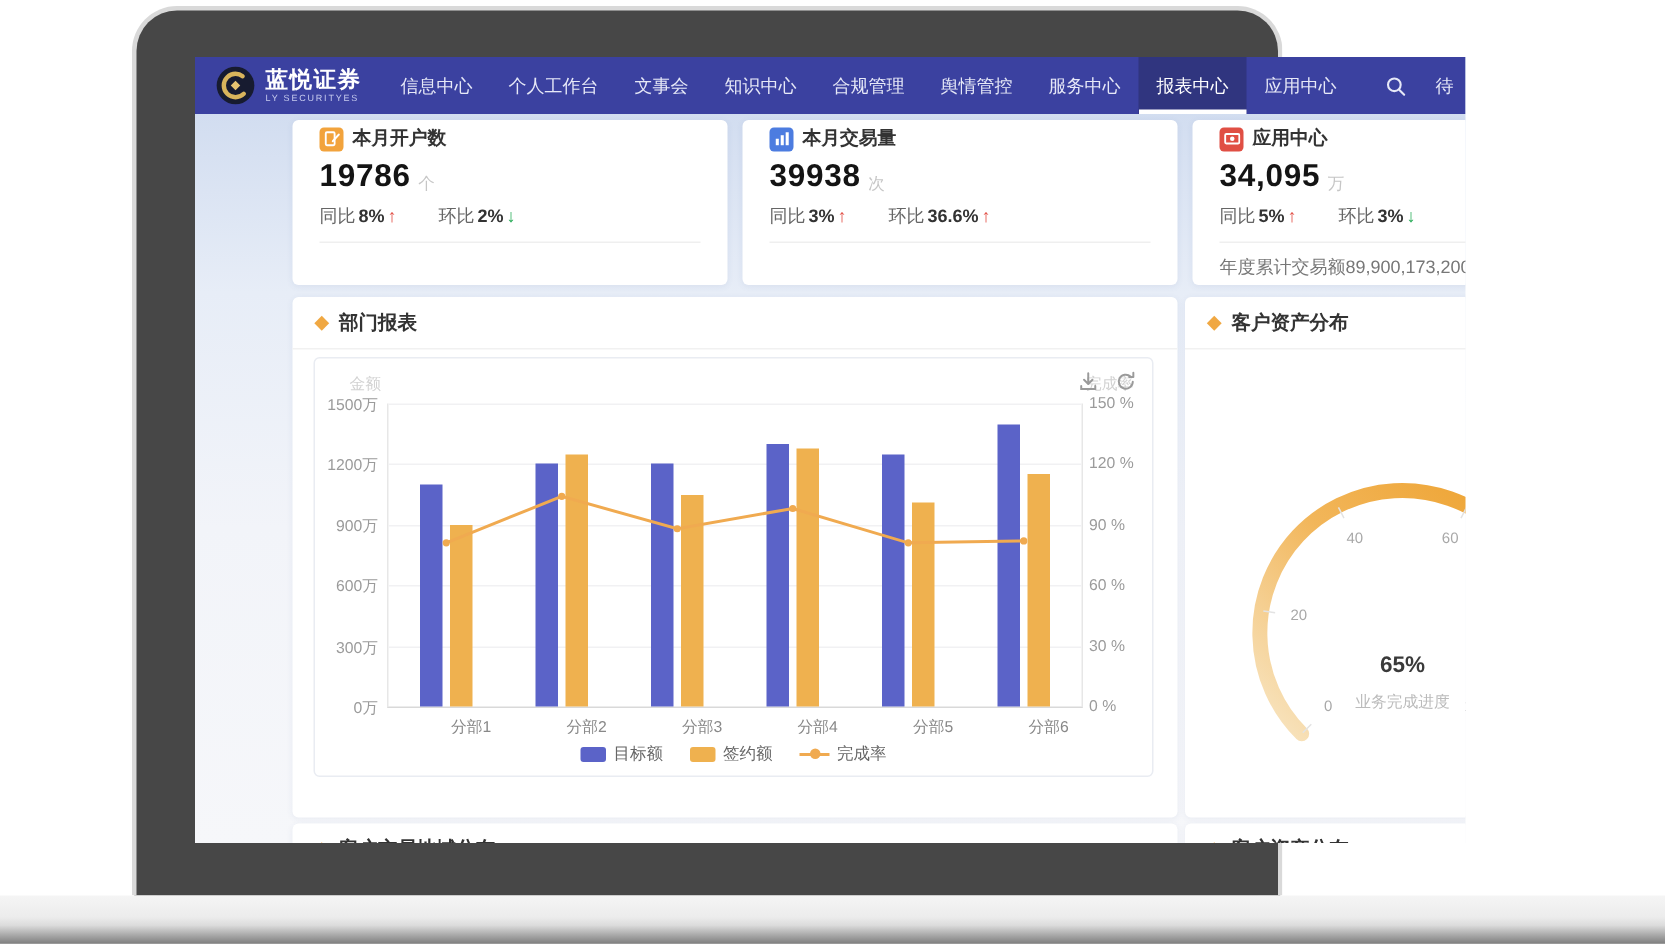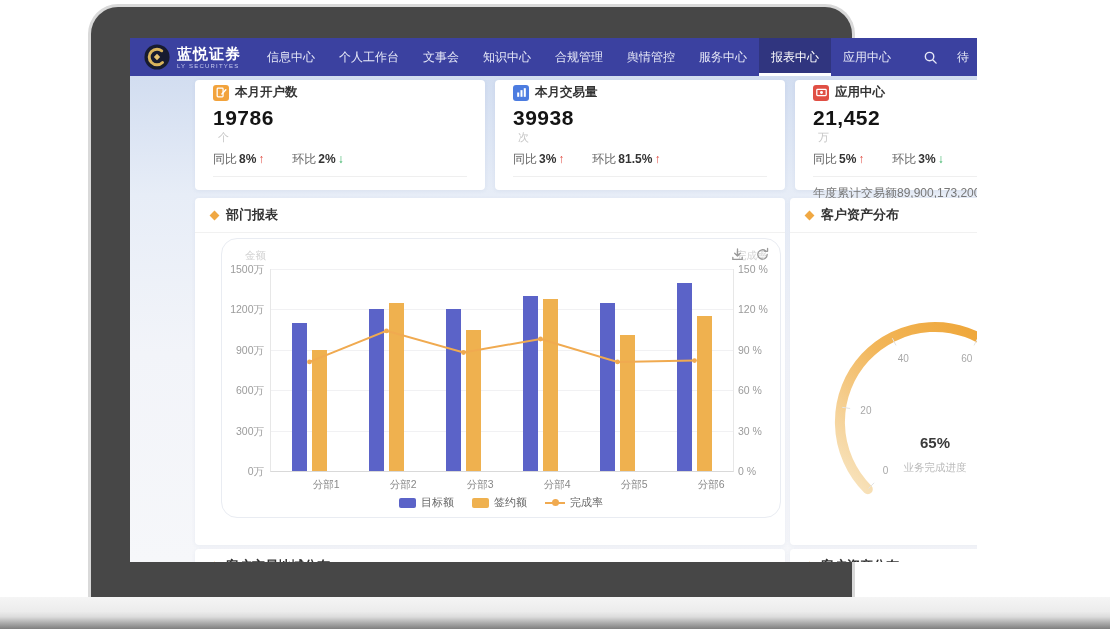--- a/index.html
+++ b/index.html
@@ -37,32 +37,32 @@
   
   .card{position:absolute;background:#fff;border-radius:4px;box-shadow:0 1px 4px rgba(60,80,140,.07);box-sizing:border-box;}
   .card-header{height:34px;display:flex;align-items:center;gap:8px;padding:0 16px;border-bottom:1px solid #f1f1f1;}
   .diamond{width:7px;height:7px;background:#f0a843;transform:rotate(45deg);flex:none;}
   .card-title{font-size:13px;font-weight:700;color:#333;white-space:nowrap;}
   
   .stat-card{top:42px;width:290px;height:110px;padding:4px 18px 0;}
   .stat-head{display:flex;align-items:center;gap:6px;}
   .stat-ic{width:16px;height:16px;border-radius:3px;display:inline-flex;align-items:center;justify-content:center;flex:none;}
   .stat-title{font-size:12.5px;color:#333;font-weight:700;}
-  .stat-valrow{margin-top:5px;display:flex;align-items:flex-start;flex-direction:column;}
+  .stat-valrow{margin-top:5px;display:flex;align-items:flex-end;}
   .stat-value{font-size:21px;font-weight:700;color:#141414;letter-spacing:.5px;}
   .stat-unit{font-size:11px;color:#c6c6c6;margin-left:5px;}
   .stat-cmp{margin-top:6px;font-size:12px;color:#666;display:flex;gap:28px;}
   .stat-cmp b{color:#333;font-weight:700;margin:0 2px;}
   .arr{font-weight:700;font-size:12px;}
   .arr.up{color:#e0483e;} .arr.down{color:#2fae5d;}
   .stat-div{border-top:1px solid #efefef;margin-top:8px;}
   .stat-annual{font-size:12px;color:#777;padding-top:8px;white-space:nowrap;}
   
   .dept-card{left:65px;top:160px;width:590px;height:347px;}
-  .chart-panel{position:absolute;left:14px;top:40px;width:560px;height:280px;border:1px solid #e9ecf2;border-radius:16px;box-sizing:border-box;margin-left:12px;}
+  .chart-panel{position:absolute;left:14px;top:40px;width:560px;height:280px;border:1px solid #e9ecf2;border-radius:4px;box-sizing:border-box;}
   .panel-tools{position:absolute;top:8px;right:10px;display:flex;gap:10px;z-index:3;}
   .tool-ic{width:15px;height:15px;cursor:pointer;}
   .axis-name{position:absolute;top:10px;font-size:10.5px;color:#d2d2d2;}
   .axis-name.left{left:2px;width:42px;text-align:right;}
   .axis-name.right{left:514px;}
   .plot{position:absolute;left:48px;top:30px;width:462px;height:202px;
         border-left:1px solid #e7e7e7;border-right:1px solid #e7e7e7;border-bottom:1px solid #d9d9d9;}
   .gridline{position:absolute;left:0;right:0;height:0;border-top:1px solid #f1f1f3;}
   .ytick{position:absolute;font-size:10.5px;color:#9b9b9b;white-space:nowrap;}
   .ytick.l{left:0;width:42px;text-align:right;}
@@ -155,36 +155,36 @@
               </svg>
             </span>
             <span class="stat-title">本月交易量</span>
           </div>
           <div class="stat-valrow">
             <span class="stat-value">39938</span>
             <span class="stat-unit">次</span>
           </div>
           <div class="stat-cmp">
             <span>同比<b>3%</b><span class="arr up">↑</span></span>
-            <span>环比<b>81.5%</b><span class="arr up">↑</span></span>
+            <span>环比<b>36.6%</b><span class="arr up">↑</span></span>
           </div>
           <div class="stat-div"></div>
         </div>
         <div class="card stat-card" style="left: 665px;">
           <div class="stat-head">
             <span class="stat-ic" style="background:#e04f44">
               <svg viewBox="0 0 14 14" width="11" height="11">
                 <rect x="1" y="3" width="12" height="8" rx="1" fill="none" stroke="#fff" stroke-width="1.6"></rect>
                 <circle cx="7" cy="7" r="1.9" fill="#fff"></circle>
               </svg>
             </span>
             <span class="stat-title">应用中心</span>
           </div>
           <div class="stat-valrow">
-            <span class="stat-value">21,452</span>
+            <span class="stat-value">34,095</span>
             <span class="stat-unit">万</span>
           </div>
           <div class="stat-cmp">
             <span>同比<b>5%</b><span class="arr up">↑</span></span>
             <span>环比<b>3%</b><span class="arr down">↓</span></span>
           </div>
           <div class="stat-div"></div>
           <div class="stat-annual">年度累计交易额89,900,173,200</div>
         </div>
       </div>

